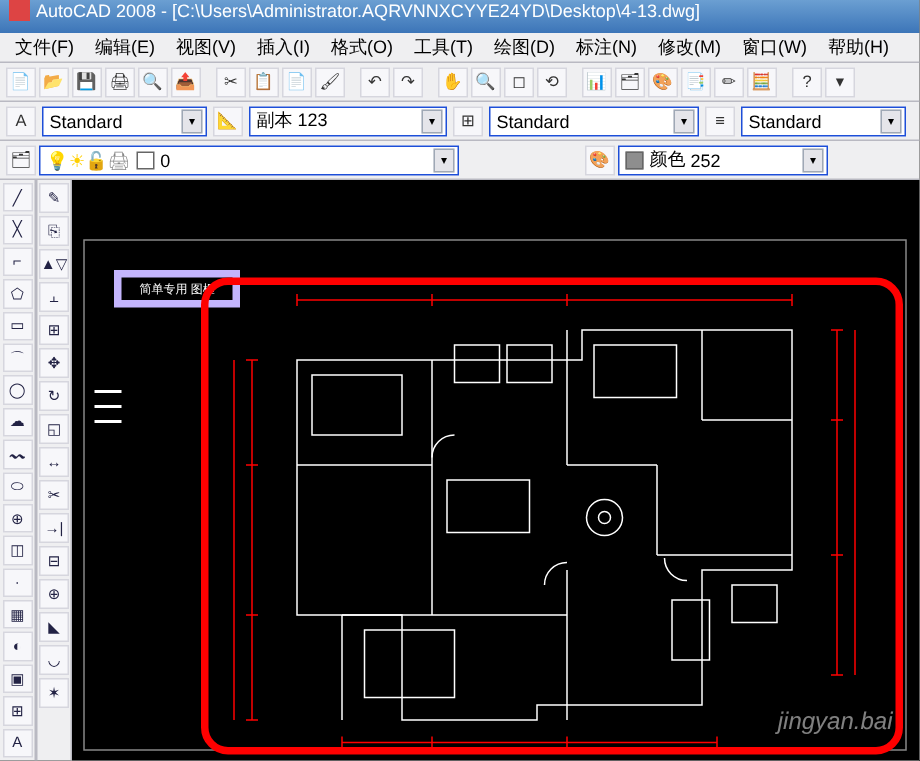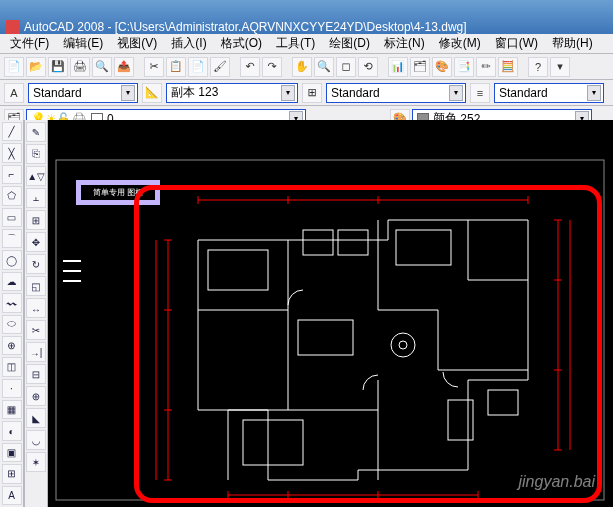--- a/index.html
+++ b/index.html
@@ -1,17 +1,17 @@
 <!DOCTYPE html>
 <html><head>
 <meta charset="utf-8">
 <style>
 * { margin: 0; padding: 0; box-sizing: border-box; font-family: "Microsoft YaHei", SimSun, sans-serif; }
 body { width: 613px; height: 507px; background: #fff; overflow: hidden; position: relative; }
-.titlebar { height: 34px; background: linear-gradient(#6b9fd2,#3c75b8); color: #fff; font-size: 12px; display: flex; align-items: flex-end; padding: 0 6px; }
+.titlebar { height: 22px; background: linear-gradient(#6b9fd2,#3c75b8); color: #fff; font-size: 12px; display: flex; align-items: flex-start; padding: 0 6px; }
 .titlebar .icon { width: 14px; height: 14px; background: #d44; margin-right: 4px; }
 .menubar { height: 20px; background: #efeff1; border-bottom: 1px solid #b9b9c2; display: flex; align-items: center; font-size: 12px; padding: 4px 4px; gap: 2px; }
 .menubar .mi { padding: 1px 6px; cursor: default; }
 .toolbar { height: 26px; background: #efeff1; border-bottom: 1px solid #b9b9c2; display: flex; align-items: center; padding: 0 4px; gap: 2px; }
 .tbtn { width: 20px; height: 20px; border: 1px solid #d6d6de; background: #f7f7fa; display: flex; align-items: center; justify-content: center; font-size: 11px; color: #333; }
 .tbtn.sep { width: 6px; border: none; background: none; }
 .toolbar2 { height: 26px; background: #efeff1; border-bottom: 1px solid #b9b9c2; display: flex; align-items: center; padding: 0 4px; gap: 4px; font-size: 12px; }
 .combo { height: 20px; border: 1px solid #1d4ed8; background: #fff; display: flex; align-items: center; padding: 0 4px; position: relative; }
 .combo .dd { position: absolute; right: 2px; width: 14px; height: 16px; background: #e5e5ea; border: 1px solid #9fa8b5; font-size: 8px; display: flex; align-items: center; justify-content: center; }
 .toolbar3 { height: 26px; background: #efeff1; border-bottom: 1px solid #b9b9c2; display: flex; align-items: center; padding: 0 4px; gap: 2px; font-size: 12px; }
@@ -111,21 +111,21 @@
     <span style="color:#ffcf00">💡</span>
     <span style="color:#ffcf00">☀</span>
     <span style="color:#29a6f0">🔓</span>
     <span style="color:#888">🖨</span>
     <span class="color-sw" style="background:#fff;margin:0 4px"></span>
     <span>0</span>
     <span class="dd">▾</span>
   </div>
   <span style="width:80px"></span>
   <span class="tbtn">🎨</span>
-  <div class="combo" style="width:180px">
+  <div class="combo" style="width:140px">
     <span class="color-sw" style="background:#8e8e8e;margin-right:4px"></span>
     <span>颜色</span>&nbsp;
     <span>252</span>
     <span class="dd">▾</span>
   </div>
 </div>
 
 <div class="main">
   <div class="vtoolbar">
     <span class="vbtn">╱</span>

